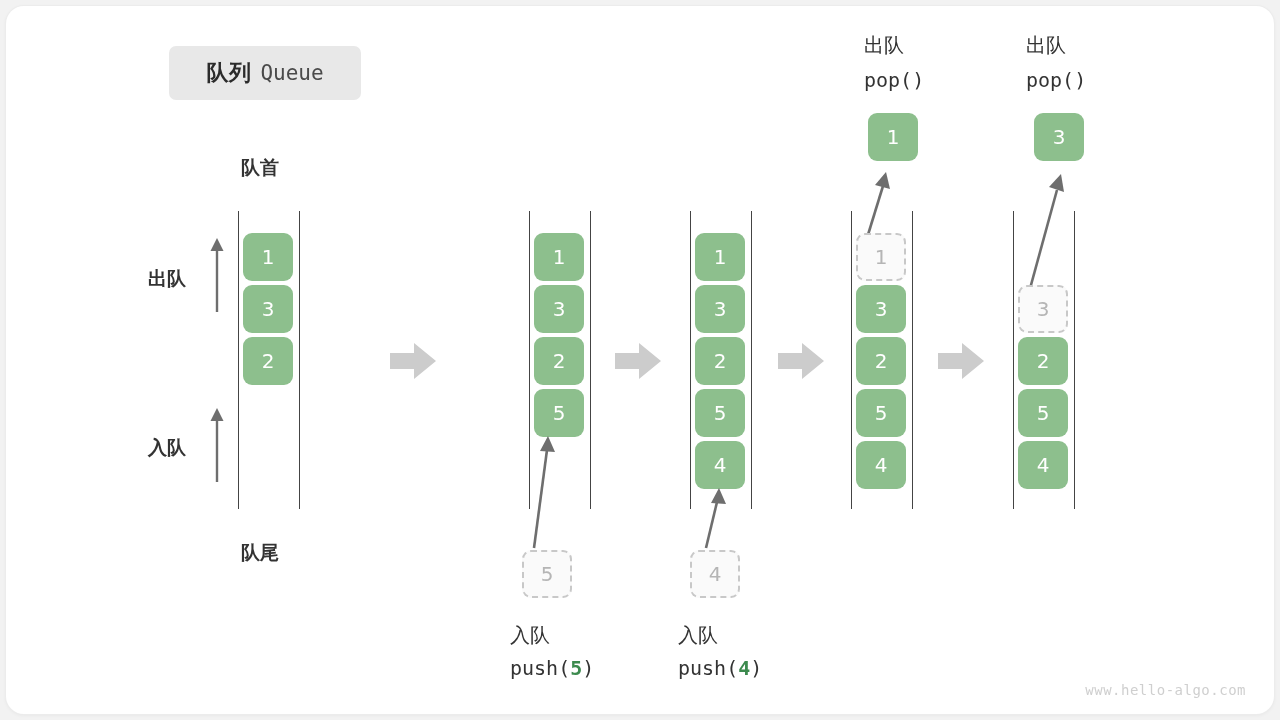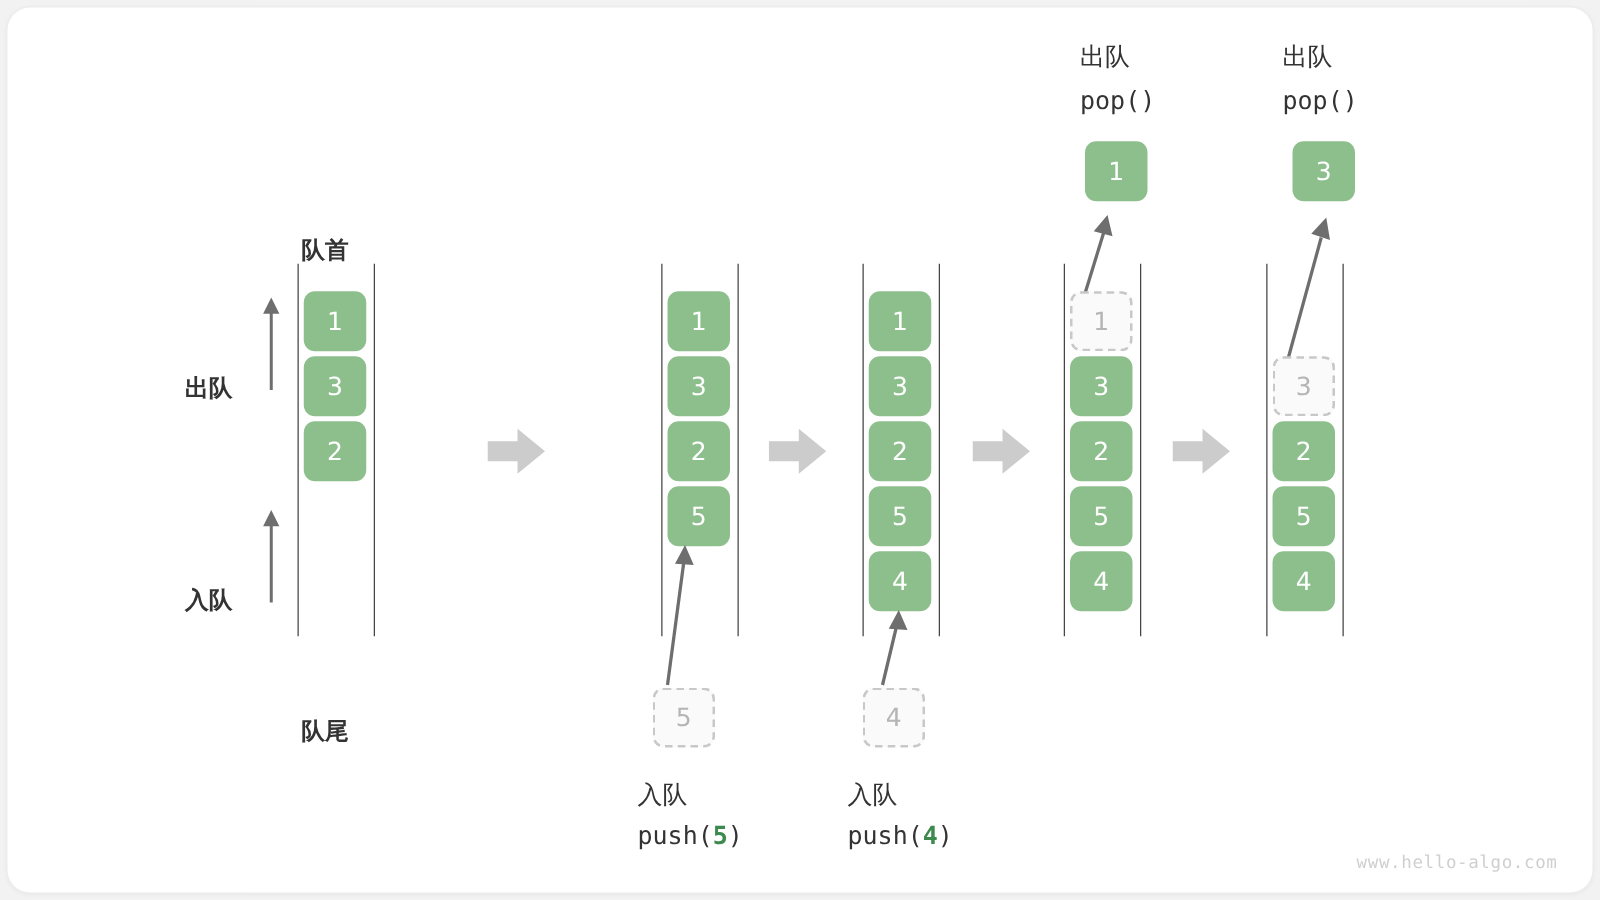--- a/index.html
+++ b/index.html
@@ -56,21 +56,20 @@
     color: #4a4a4a;
     font-family: "DejaVu Sans Mono", monospace;
   }
 
   
   .lab-cn {
     font-size: 19px;
     font-weight: bold;
     color: #333333;
     white-space: nowrap;
-    margin-top: 32px;
   }
   .lab-plain {
     font-size: 20px;
     color: #333333;
     white-space: nowrap;
     font-family: "DejaVu Sans", sans-serif;
   }
   .lab-mono {
     font-size: 20px;
     color: #333333;
@@ -126,20 +125,24 @@
     color: #cfcfcf;
     letter-spacing: 0.5px;
   }
 </style>
 </head>
 <body>
 
 <div id="stage">
   <div class="card"></div>
 
+  <div class="title-badge">
+    <span class="title-cn">队列</span>
+    <span class="title-en">Queue</span>
+  </div>
 
   <div class="abs lab-cn" style="left:241px; top:155px;">队首</div>
   <div class="abs lab-cn" style="left:241px; top:540px;font-family:Liberation Mono, monospace;">队尾</div>
 
   <div class="abs lab-cn" style="left:148px; top:266px;">出队</div>
   <div class="abs lab-cn" style="left:148px; top:435px;">入队</div>
 
   <svg class="thin-arrow" style="left:206px; top:236px;" width="22" height="78" viewBox="0 0 22 78">
     <line x1="11" y1="76" x2="11" y2="12" stroke="#6e6e6e" stroke-width="2.4"></line>
     <polygon points="11,2 4.5,15 17.5,15" fill="#6e6e6e"></polygon>

